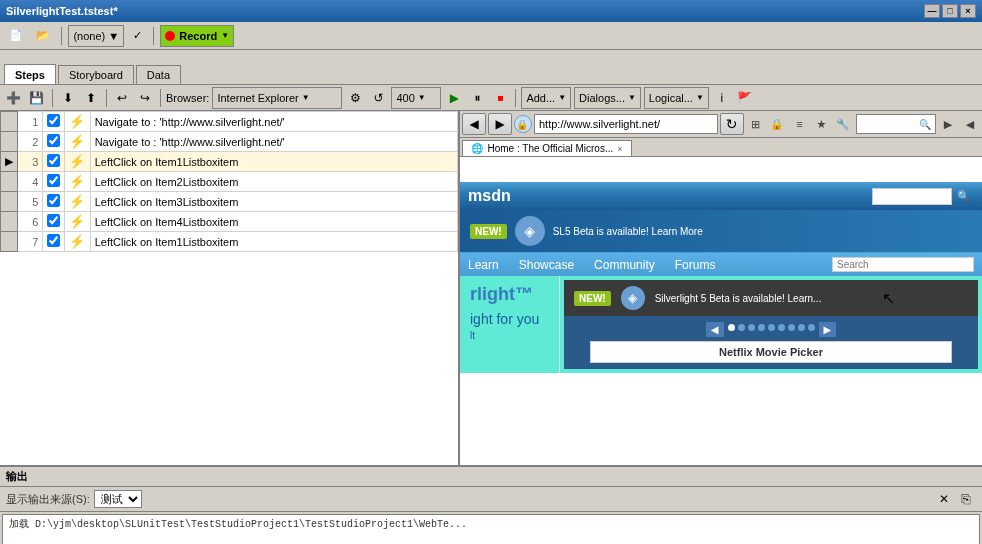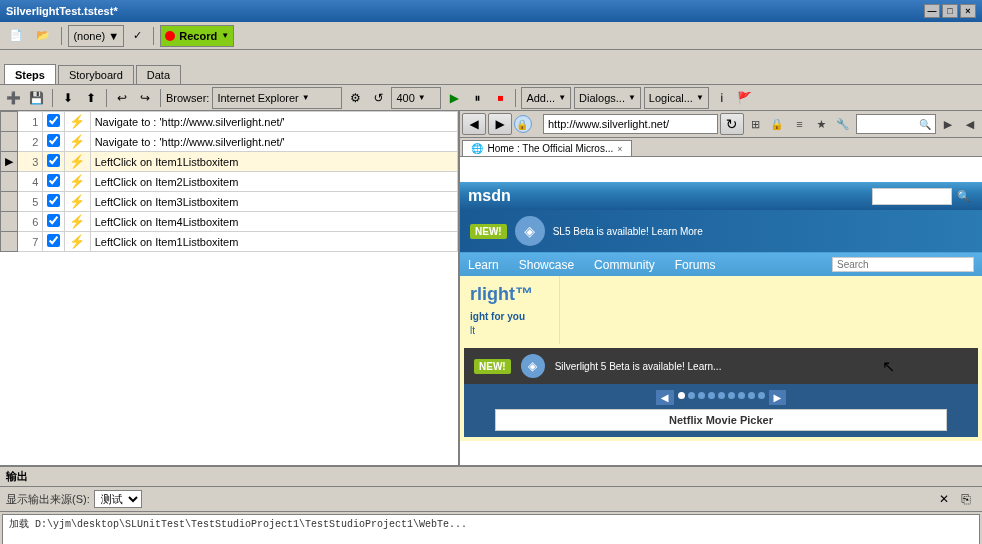--- a/index.html
+++ b/index.html
@@ -181,21 +181,20 @@
       font-size: 12px;
       border-radius: 2px;
     }
     .address-bar {
       flex: 1;
       border: 1px solid #808080;
       padding: 1px 4px;
       font-size: 11px;
       background: white;
       height: 20px;
-      margin-left: 9px;
     }
     .toolbar-icons {
       display: flex;
       align-items: center;
       gap: 2px;
     }
     .icon-btn {
       width: 20px; height: 20px;
       display: flex; align-items: center; justify-content: center;
       cursor: pointer;
@@ -281,22 +280,21 @@
       align-items: center;
     }
     .nav-link {
       color: white;
       font-size: 12px;
       cursor: pointer;
       text-decoration: none;
     }
     .site-body {
       display: flex;
-      background: #fef9c3;
-      flex-direction: column;
+      background: #5eead4;
     }
     .site-left {
       padding: 8px 10px;
       width: 100px;
       border-right: 1px solid #e0e0e0;
     }
     .silverlight-logo { font-size: 18px; font-weight: bold; color: #3a7abf; }
     .site-main { flex: 1; padding: 4px; }
     .beta-banner {
       background: #3a3a3a;
@@ -598,21 +596,21 @@
         <div style="flex:1;"></div>
         <input style="font-size: 10px; padding: 1px 4px; border: 1px solid rgb(204, 204, 204);" type="text" placeholder="Search">
       </div>
 
       <div class="site-body">
         <div class="site-left">
           <div class="silverlight-logo">
             <span>rlight™</span>
           </div>
           <div style="margin-top:6px;">
-            <div style="color:#1a5a9f;font-size:10px;cursor:pointer;font-weight:bold;">ight for you</div>
+            <div style="color:#1a5a9f;font-size:14px;cursor:pointer;">ight for you</div>
             <div style="color:#1a5a9f;font-size:10px;cursor:pointer;margin-top:3px;">lt</div>
           </div>
         </div>
         <div class="site-main">
 
           <div class="beta-banner">
             <span class="new-badge">NEW!</span>
             <div style="width:24px;height:24px;background:#6a9fd4;border-radius:50%;display:flex;align-items:center;justify-content:center;color:white;font-size:12px;">◈</div>
             <span style="font-size:10px;">Silverlight 5 Beta is available! Learn...</span>
           </div>

